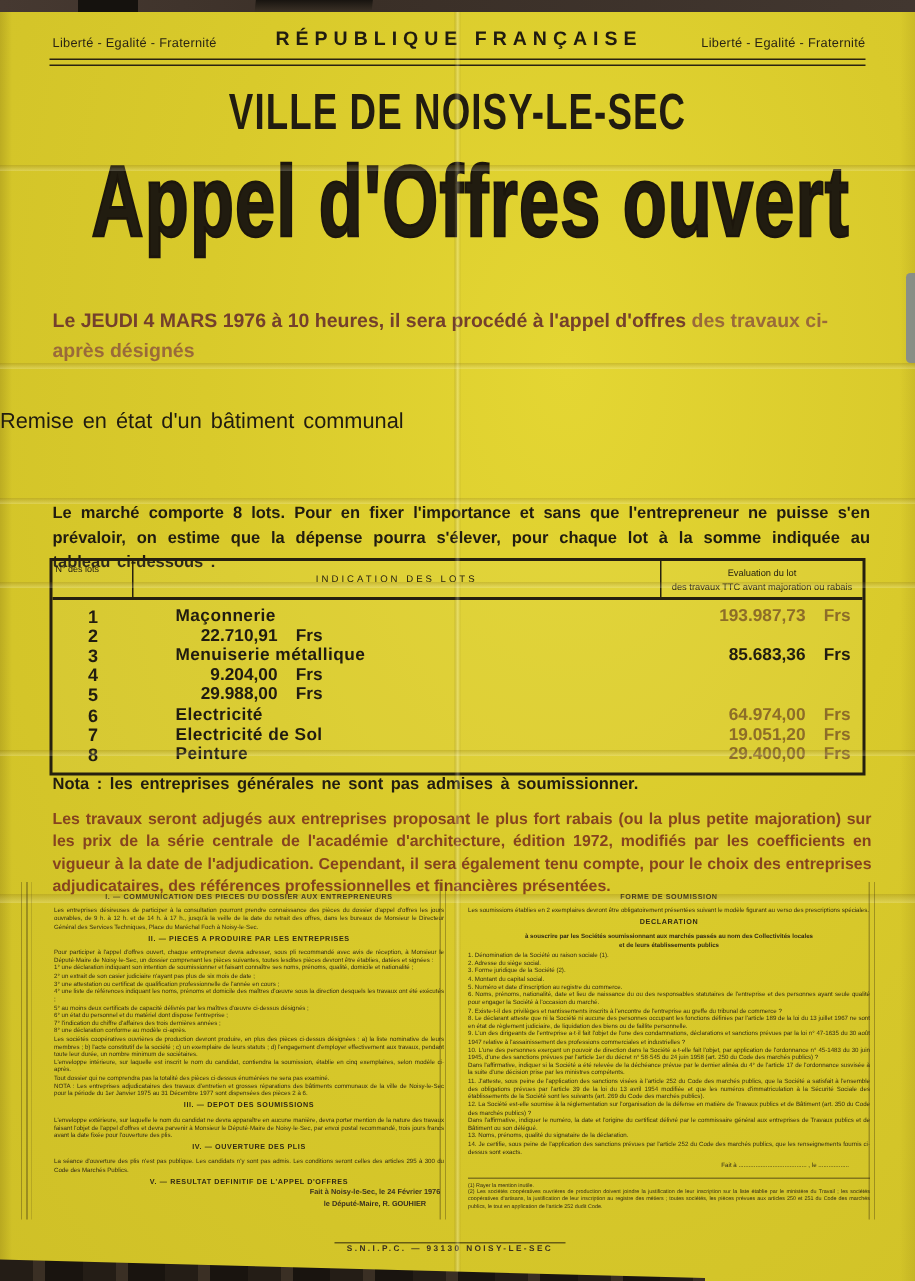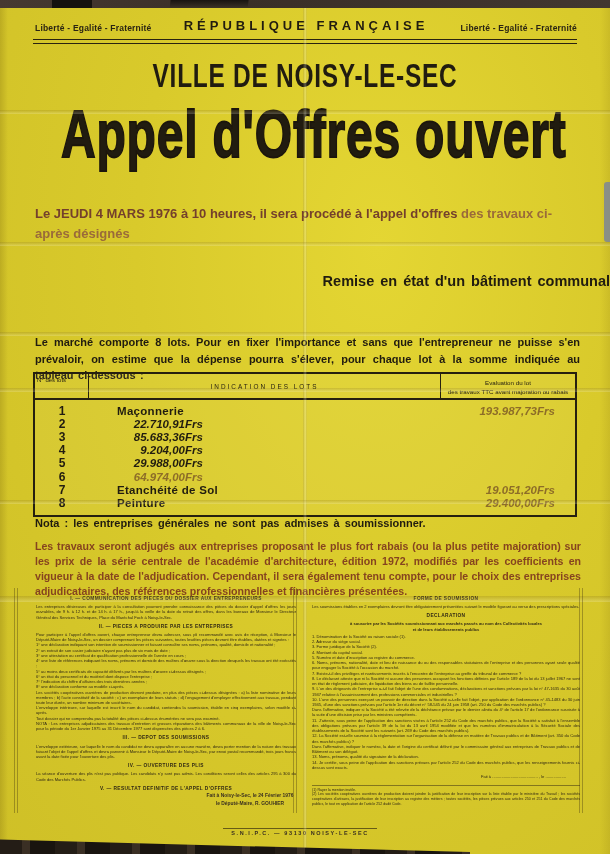--- a/index.html
+++ b/index.html
@@ -21,56 +21,56 @@
       repeating-linear-gradient(90deg,#241d16 0 22px,#3a2f24 22px 30px,#19140f 30px 55px);
       clip-path:polygon(0 10%,100% 88%,100% 100%,0 100%);}
   .crease-v{position:absolute;top:0;bottom:0;left:303px;width:4px;pointer-events:none;
       background:linear-gradient(90deg,rgba(90,70,10,.16),rgba(255,255,230,.28) 55%,rgba(90,70,10,.10));}
   .crease-h{position:absolute;left:0;right:0;height:4px;pointer-events:none;
       background:linear-gradient(rgba(110,88,12,.20),rgba(255,255,235,.22));}
   .foldmarks{position:absolute;top:580px;height:225px;width:7px;pointer-events:none;opacity:.38;
       background:repeating-linear-gradient(90deg,rgba(55,42,12,.9) 0 1px,transparent 1px 3.5px);}
   
   .masthead{position:absolute;top:10px;left:35px;right:33px;display:flex;justify-content:space-between;align-items:flex-end;}
-  .motto{font-size:8.5px;font-weight:bold;color:#2a2413;letter-spacing:.2px;}
+  .motto{font-size:8.5px;font-weight:normal;color:#2a2413;letter-spacing:.2px;}
   .republique{font-size:13px;font-weight:bold;letter-spacing:4px;}
   .rule{position:absolute;top:31px;left:33px;right:33px;height:5px;
         border-top:1.6px solid #2a2310;border-bottom:1.2px solid #2a2310;}
   
   .city{position:absolute;top:48px;left:0;right:0;text-align:center;
         font-size:34px;font-weight:bold;white-space:nowrap;
         transform:scaleX(.72);letter-spacing:1px;}
   .headline{position:absolute;top:97px;left:0;right:0;text-align:center;
         font-size:60px;font-weight:bold;white-space:nowrap;line-height:1.0;
         transform:scale(.80,1.12);transform-origin:50% 50%;
         -webkit-text-stroke:1.6px #1c160c;letter-spacing:1px;}
   .dateline{position:absolute;top:196px;left:35px;width:545px;
         font-size:13px;font-weight:bold;line-height:1.55;color:#74402c;}
   .dateline .emph{}
   .dateline .fadepart{color:#9a6a3a;}
-  .subject{position:absolute;top:260px;left:0;right:0;text-align:right;
-        font-size:14.5px;font-weight:bold;line-height:1.85;word-spacing:2px;}
+  .subject{position:absolute;top:260px;left:0;right:0;text-align:left;
+        font-size:14.5px;font-weight:normal;line-height:1.85;word-spacing:2px;}
   .intro{position:absolute;top:326px;left:35px;width:545px;
         font-size:11px;font-weight:bold;line-height:1.5;text-align:justify;word-spacing:1.5px;}
   
   .lots-table{position:absolute;top:364px;left:33px;width:544px;border:2.4px solid #26200f;background:rgba(255,255,210,.06);}
   .thead{display:flex;border-bottom:2px solid #26200f;height:26px;}
   .thead .c1{font-size:6px;padding:3px 2px;}
   .thead .c2{display:flex;align-items:center;justify-content:center;font-size:6.4px;letter-spacing:2px;}
   .thead .c3{font-size:6.2px;text-align:center;padding-top:4px;line-height:1.5;}
   .c1{width:54px;border-right:1.6px solid #26200f;}
   .c2{flex:1;border-right:1.6px solid #26200f;}
   .c3{width:134px;}
   .tbody{padding:4px 0 5px;}
   .trow{display:flex;height:13.2px;align-items:center;font-weight:bold;font-size:11.5px;}
   .trow .c1{text-align:center;border-right:none;font-size:12px;}
   .trow .c2{border-right:none;padding-left:28px;letter-spacing:.3px;}
-  .trow .c3{display:flex;padding-right:8px;font-style:italic;}
+  .trow .c3{display:flex;padding-right:8px;}
   .amt{flex:1;text-align:right;}
-  .cur{width:30px;}
+  .cur{width:30px;text-align:right;}
   .fadeamt{color:#8d6d28;}
   
   .nota{position:absolute;top:509px;left:35px;width:545px;font-size:11px;font-weight:bold;word-spacing:2px;}
   .award{position:absolute;top:531px;left:35px;width:546px;font-size:10.6px;font-weight:bold;
          line-height:1.42;text-align:justify;color:#86441f;}
   
   .fp{position:absolute;top:584px;font-size:4.1px;line-height:1.28;color:#322a14;text-align:justify;overflow:hidden;}
   .fp-left{left:36px;width:260px;height:200px;}
   .fp-right{left:312px;width:268px;height:226px;}
   .fp h4{margin:4px 0 2px;font-size:4.8px;text-align:center;letter-spacing:.4px;font-weight:bold;}
@@ -133,20 +133,21 @@
         </div>
         <div class="trow">
           <div class="c1">2</div>
           <div class="c3">
               <span class="amt">22.710,91</span>
               <span class="cur">Frs</span>
             </div>
         </div>
         <div class="trow">
           <div class="c1">3</div>
+          <div class="c2">Menuiserie métallique</div>
           <div class="c3">
               <span class="amt">85.683,36</span>
               <span class="cur">Frs</span>
             </div>
         </div>
         <div class="trow">
           <div class="c1">4</div>
           <div class="c3">
               <span class="amt">9.204,00</span>
               <span class="cur">Frs</span>
@@ -154,28 +155,29 @@
         </div>
         <div class="trow">
           <div class="c1">5</div>
           <div class="c3">
               <span class="amt">29.988,00</span>
               <span class="cur">Frs</span>
             </div>
         </div>
         <div class="trow">
           <div class="c1">6</div>
+          <div class="c2">Electricité</div>
           <div class="c3 fadeamt">
               <span class="amt">64.974,00</span>
               <span class="cur">Frs</span>
             </div>
         </div>
         <div class="trow">
           <div class="c1">7</div>
-          <div class="c2">Etanchéité de Sol</div>
+          <div class="c2">Electricité de Sol</div>
           <div class="c3 fadeamt">
               <span class="amt">19.051,20</span>
               <span class="cur">Frs</span>
             </div>
         </div>
         <div class="trow">
           <div class="c1">8</div>
           <div class="c2">Peinture</div>
           <div class="c3 fadeamt">
               <span class="amt">29.400,00</span>

